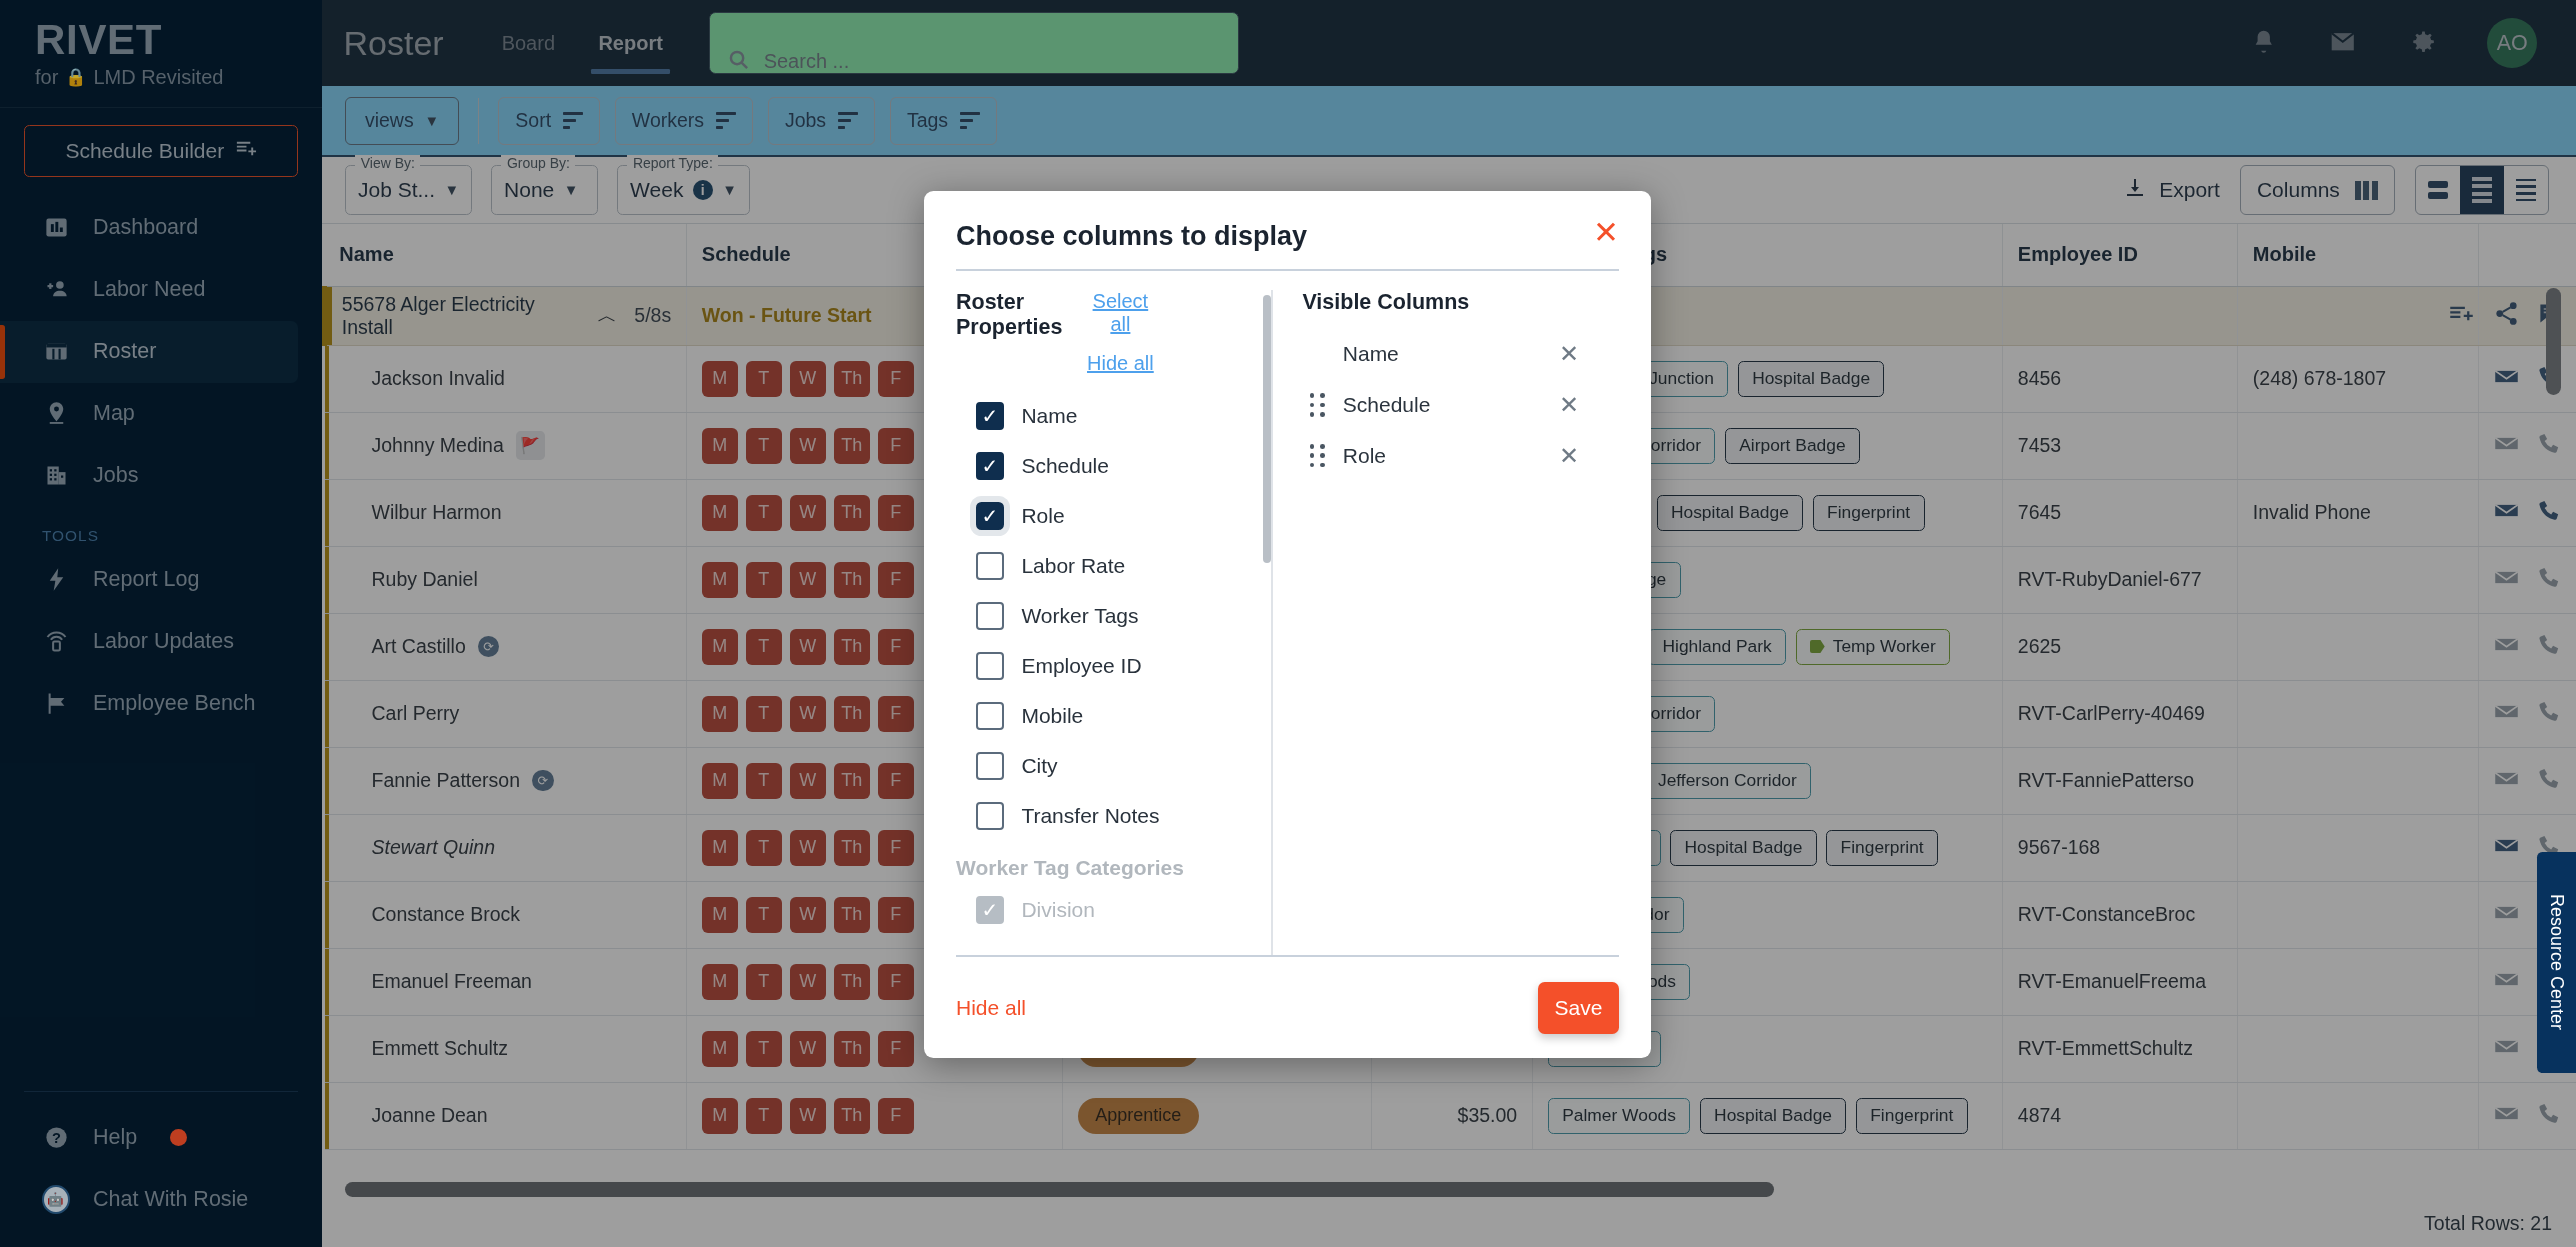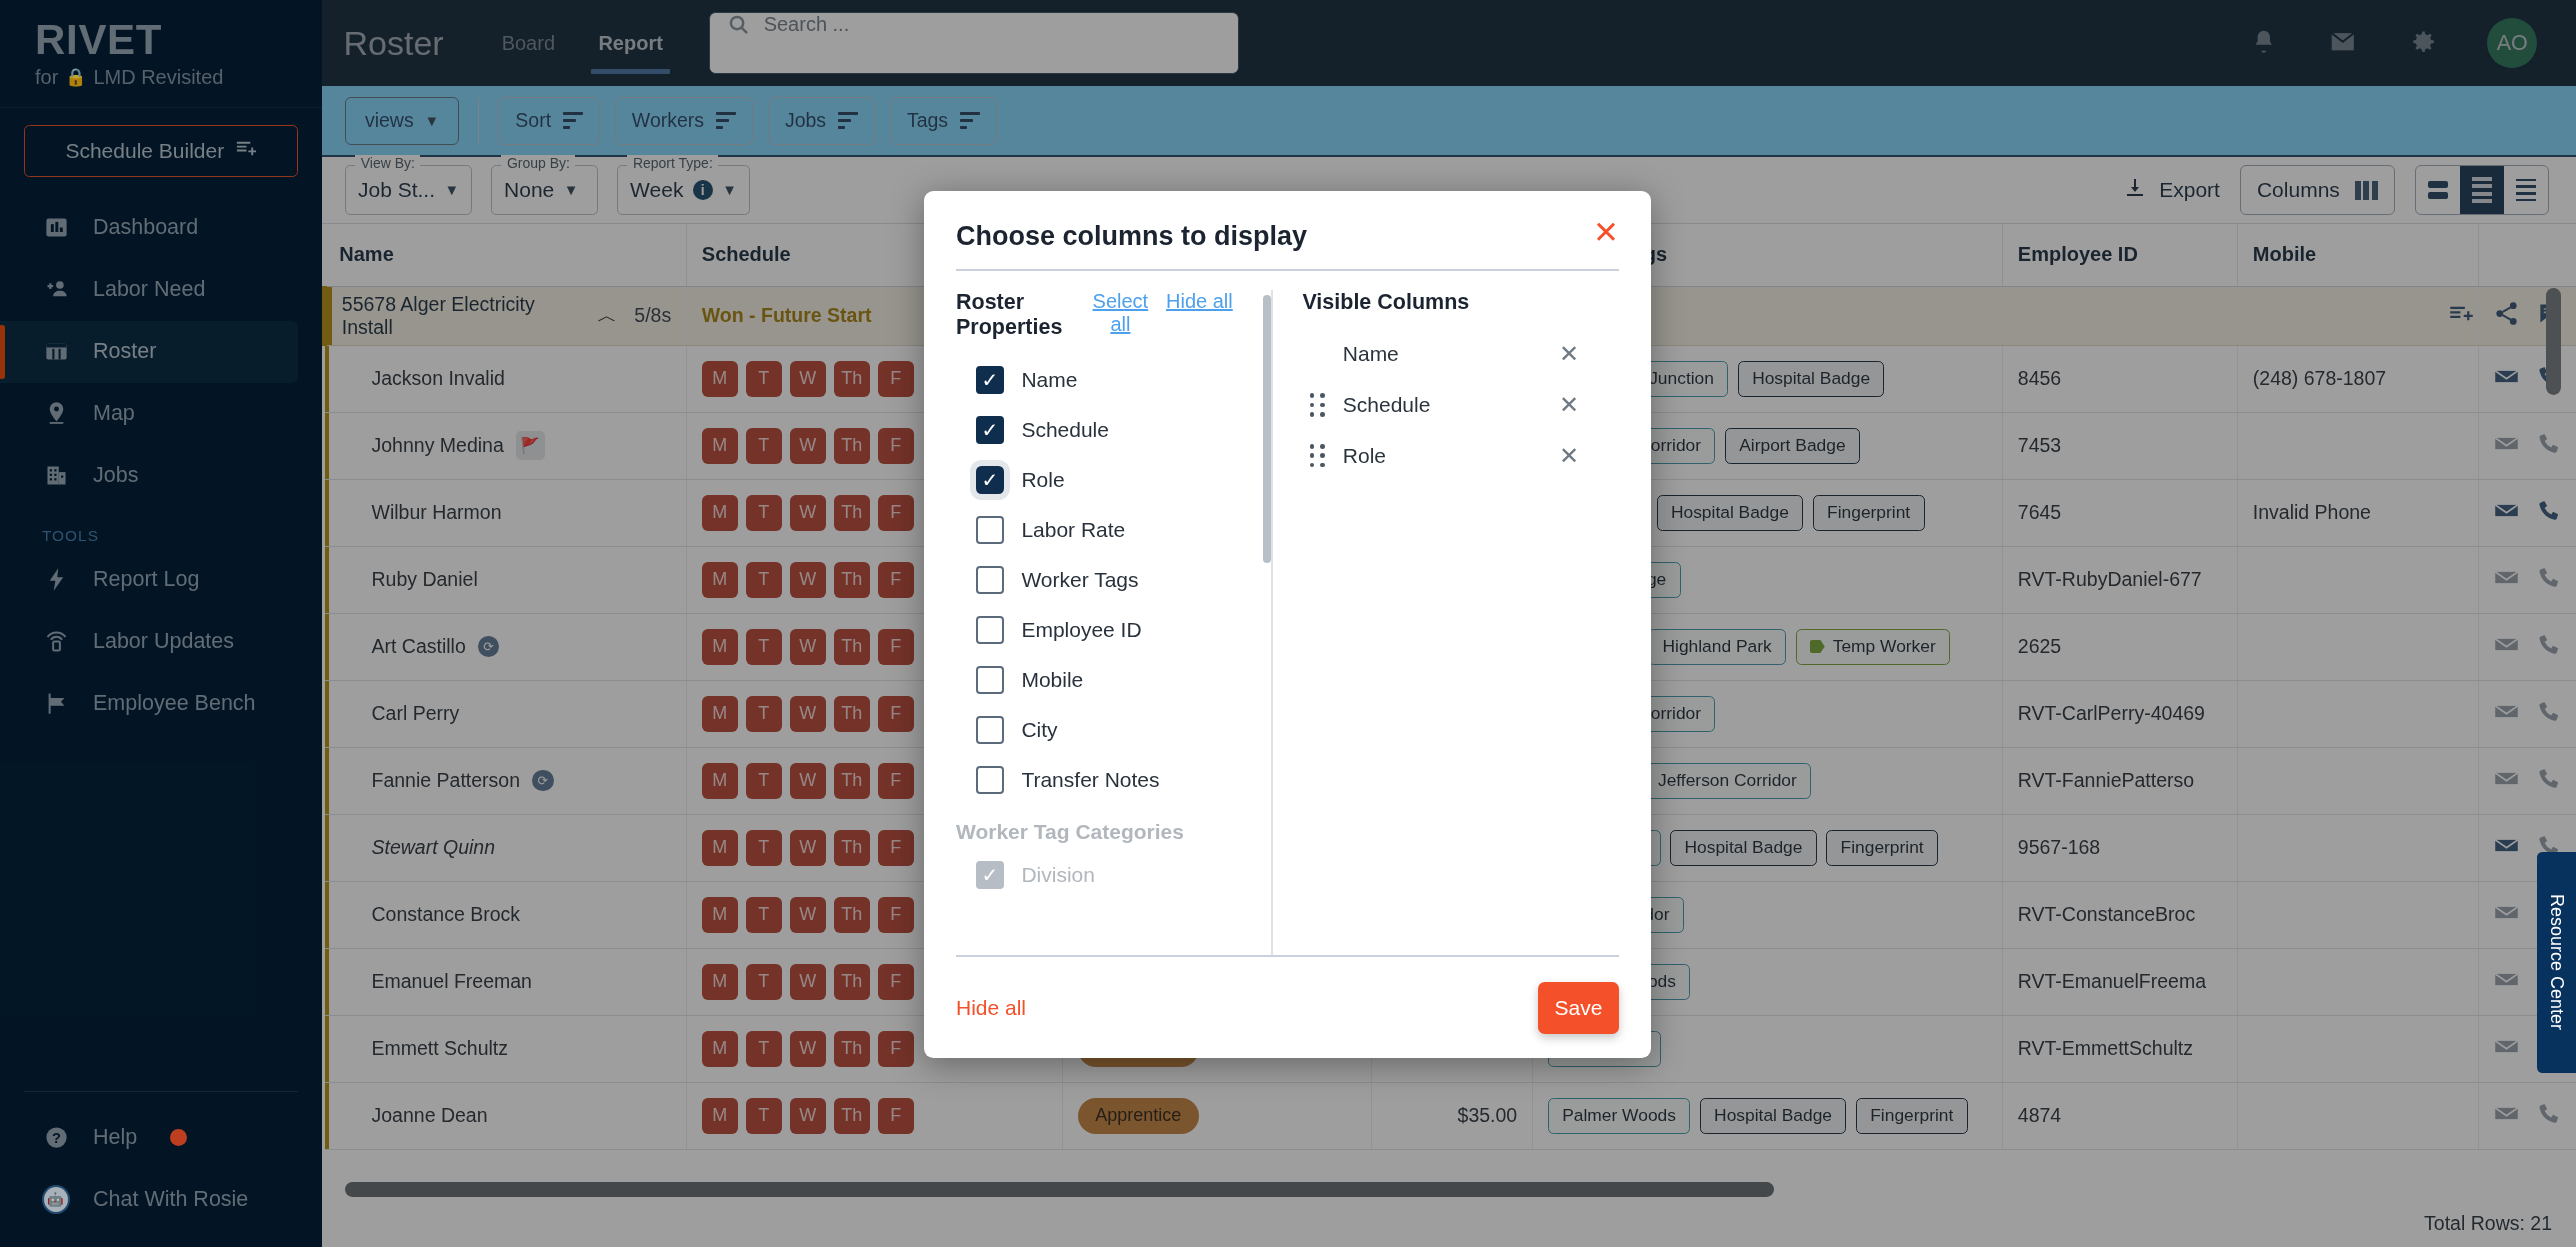--- a/index.html
+++ b/index.html
@@ -77,21 +77,21 @@
     position: relative; padding: 0 19px; height: 86px; display: flex; align-items: center;
     color: #6f7d89; font-size: 20px; cursor: pointer;
   }
   .tab.active { color: #b9c2c9; font-weight: 700; }
   .tab.active::after {
     content: ""; position: absolute; left: 12px; right: 12px; bottom: 12px; height: 4.7px;
     background: #3e6e9e; border-radius: 1.3px;
   }
   .searchbox {
     margin-left: 27px; width: 530px; height: 62px; border: 1.3px solid #2d4557; border-radius: 6.7px;
-    display: flex; align-items: flex-start; gap: 13.4px; padding: 0 17.4px; background: #ffffff;
+    display: flex; align-items: flex-end; gap: 13.4px; padding: 0 17.4px; background: #86efac;
   }
   .searchbox svg { width: 23px; height: 23px; stroke: #7d8b97; fill: none; stroke-width: 2.6; }
   .search-ph { color: #6b7882; font-size: 20px; }
   .top-actions { margin-left: auto; display: flex; align-items: center; gap: 50px; padding-right: 14.8px; }
   .top-actions svg { width: 29.5px; height: 29.5px; fill: #6c7b88; }
   .user-ava {
     width: 50px; height: 50px; border-radius: 50%; background: #1e6b4b;
     display: flex; align-items: center; justify-content: center; color: #b9c2c9; font-size: 21.5px;
   }
 
@@ -263,21 +263,21 @@
   }
   .modal-head { padding: 29.5px 32px 0 32px; display: flex; align-items: flex-start; }
   .modal-title { font-size: 27px; color: #1b2430; font-weight: 700; }
   .modal-x { margin-left: auto; color: #f4502a; font-size: 31px; line-height: 0.8; cursor: pointer; font-weight: 300; }
   .modal-hr { height: 2px; background: #c8d1dc; margin: 17.4px 32px 0 32px; }
   .modal-body { flex: 1; display: flex; padding: 19px 32px 0 32px; overflow: hidden; }
 
   .props { width: 315px; position: relative; padding-right: 14.8px; }
   .props-head { display: flex; align-items: flex-start; }
   .props-title { font-size: 21.5px; color: #1b2430; font-weight: 700; width: 124px; line-height: 1.15; }
-  .links { display: flex; gap: 9px; margin-left: 5.4px; }
+  .links { display: flex; gap: 16px; margin-left: 5.4px; flex-direction: column; }
   .linkcol { width: 70px; text-align: center; }
   .link { color: #4da0ec; font-size: 20px; text-decoration: underline; cursor: pointer; line-height: 1.15; display:block; }
 
   .chk-list { margin-top: 16px; }
   .chk-row { display: flex; align-items: center; gap: 17.4px; height: 50px; padding-left: 20px; cursor: pointer; }
   .chk {
     width: 28px; height: 28px; border-radius: 4px; border: 2px solid #5b6b7c;
     display: flex; align-items: center; justify-content: center; flex: none;
   }
   .chk.on { background: #0f2e4e; border-color: #0f2e4e; }

